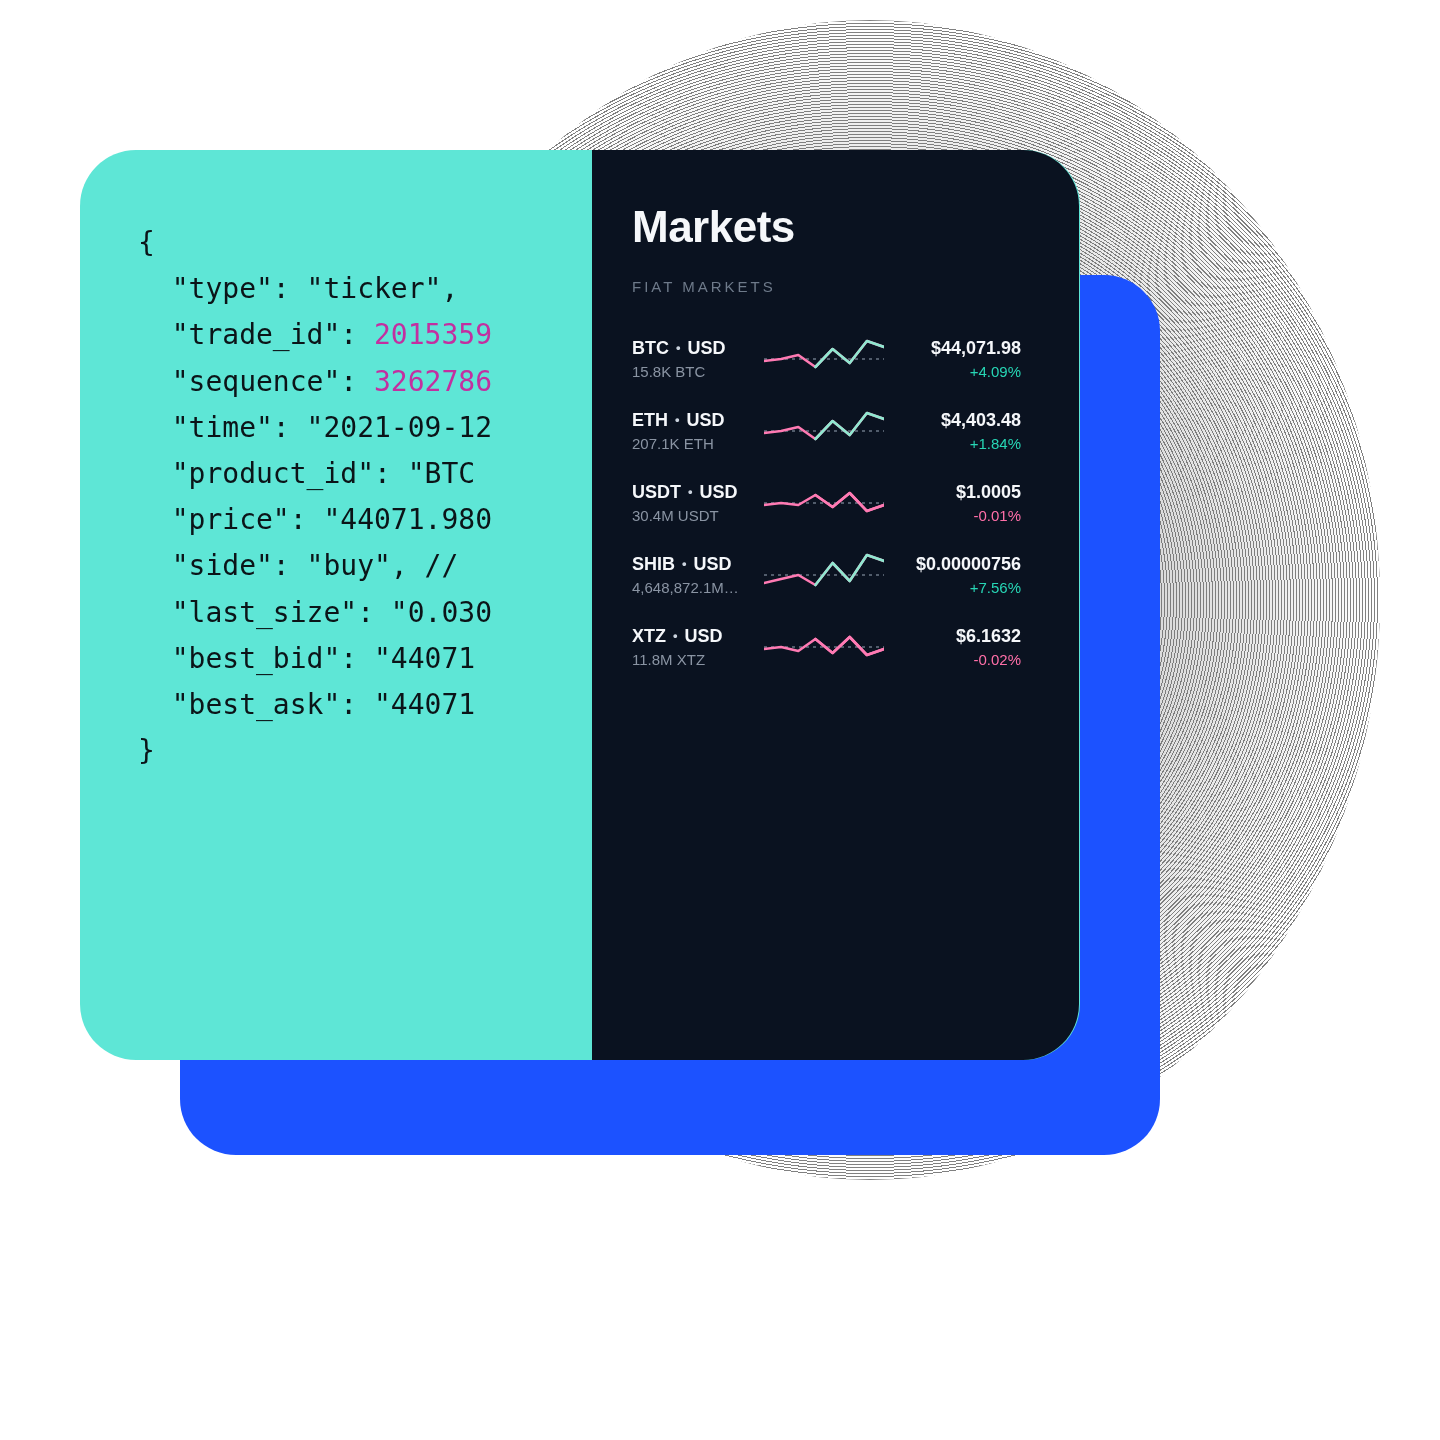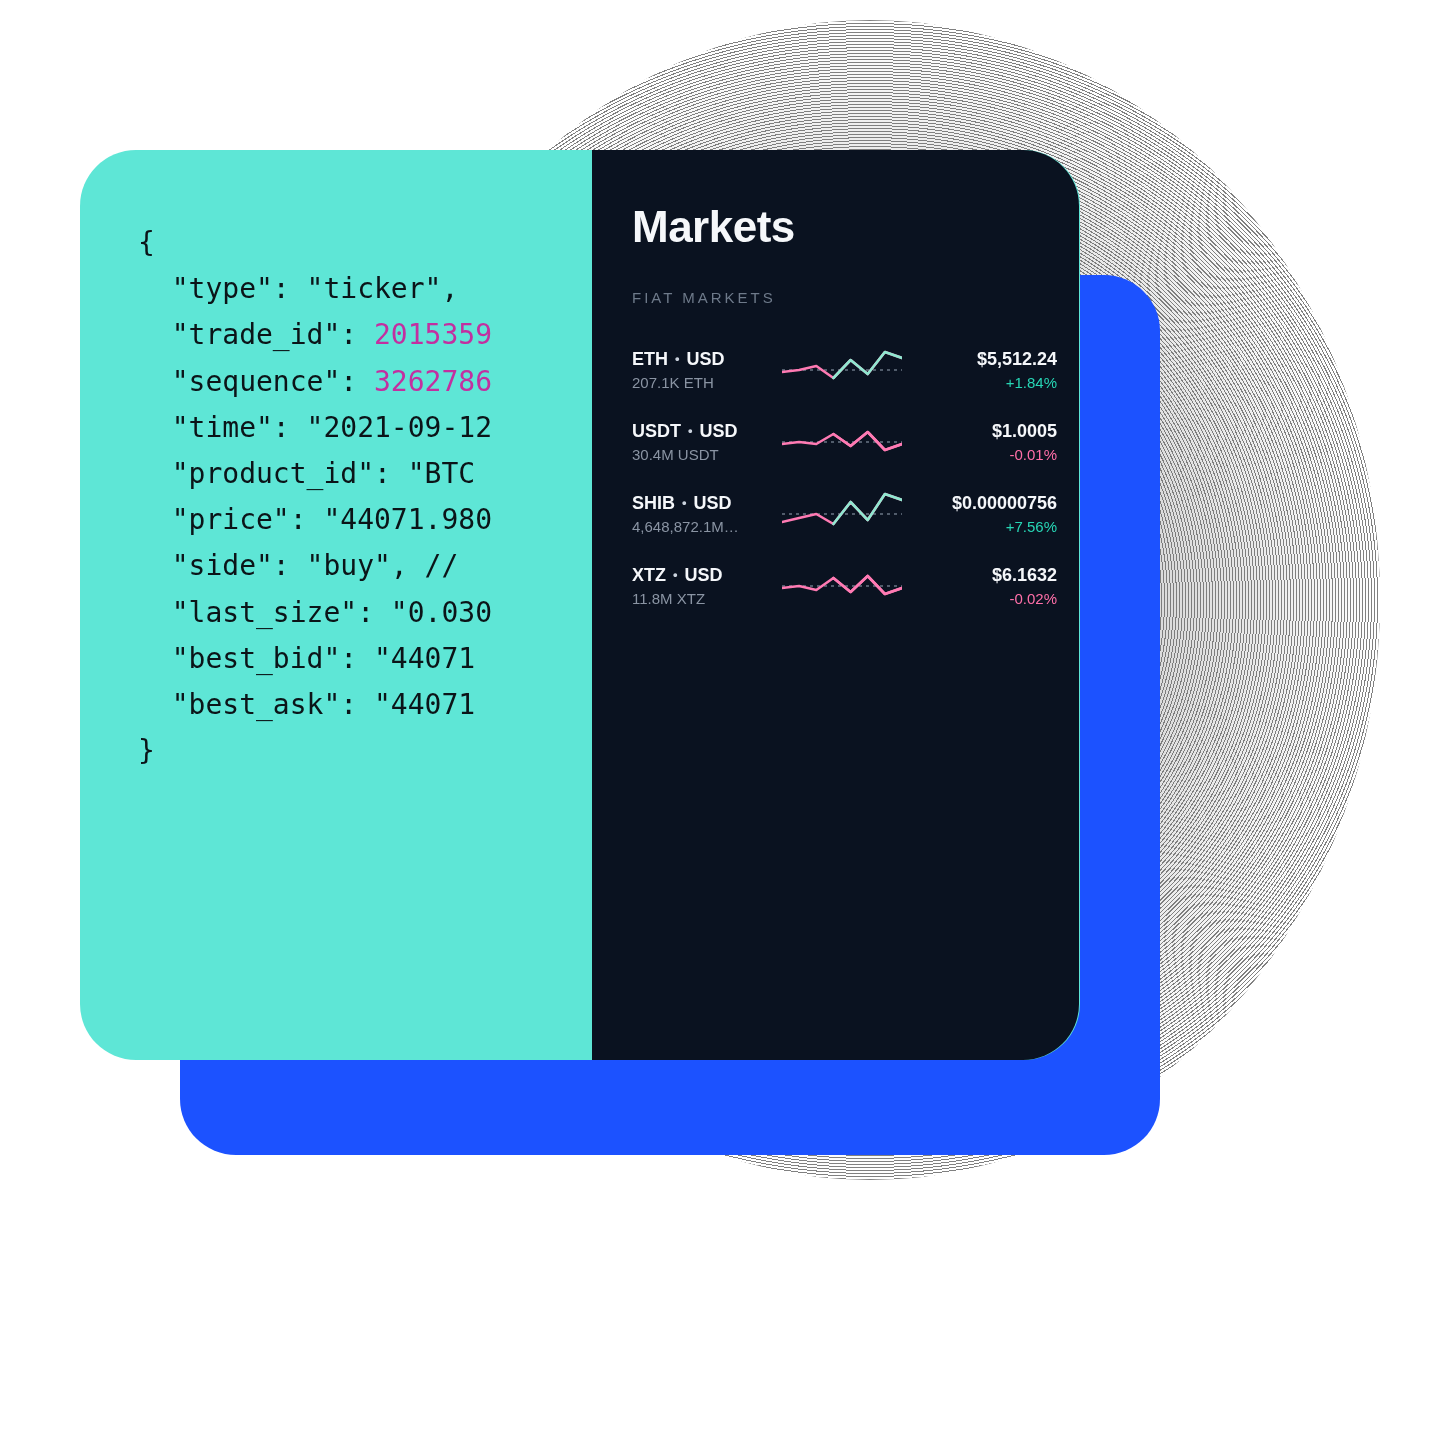--- a/index.html
+++ b/index.html
@@ -19,23 +19,23 @@
   .teal-card { position:absolute; left:80px; top:150px; width:1000px; height:910px;
                background:#5ee6d6; border-radius:56px; overflow:hidden; }
 
   .code { position:absolute; left:58px; top:70px; right:40px;
           font-family: ui-monospace, "SF Mono", Menlo, Consolas, monospace;
           font-size:28px; line-height:1.65; color:#0b1418; white-space:pre; }
   .code .num { color:#c32fa0; }
 
   .markets-panel { position:absolute; left:592px; top:150px; width:487px; height:910px;
                    background:#0a1220; border-top-right-radius:56px; border-bottom-right-radius:56px;
-                   color:#f5f7fa; padding:52px 22px 40px 40px; }
+                   color:#f5f7fa; padding:52px 58px 40px 40px; }
   .markets-title { font-size:44px; font-weight:600; letter-spacing:-0.5px; }
-  .markets-sub { margin-top:37px; font-size:15px; letter-spacing:3px; color:#6e7a8a; font-weight:500; }
+  .markets-sub { margin-top:26px; font-size:15px; letter-spacing:3px; color:#6e7a8a; font-weight:500; }
   .rows { margin-top:28px; }
   .row { display:flex; align-items:center; justify-content:space-between; padding:14px 0; }
   .pair-block { width:150px; overflow:hidden; }
   .pair { font-size:18px; font-weight:600; white-space:nowrap; }
   .vol { font-size:15px; color:#8a94a3; margin-top:4px; white-space:nowrap; text-overflow:ellipsis; overflow:hidden; }
   .spark { width:120px; height:44px; flex:none; }
   .right { text-align:right; width:155px; }
   .price { font-size:18px; font-weight:600; white-space:nowrap; }
   .chg { font-size:15px; margin-top:4px; }
   .pos { color:#27d6b5; }
@@ -56,30 +56,45 @@
   <div class="teal-card">
     <pre class="code" id="code"><div>{</div><div>  "type": "ticker",</div><div><span>  "trade_id": </span><span class="num">2015359</span></div><div><span>  "sequence": </span><span class="num">3262786</span></div><div>  "time": "2021-09-12</div><div>  "product_id": "BTC</div><div>  "price": "44071.980</div><div>  "side": "buy", // </div><div>  "last_size": "0.030</div><div>  "best_bid": "44071</div><div>  "best_ask": "44071</div><div>}</div></pre>
   </div>
 
   <div class="markets-panel">
     <h1 class="markets-title">Markets</h1>
     <div class="markets-sub">FIAT MARKETS</div>
     <div class="rows" id="rows">
         <div class="row">
           <div class="pair-block">
+            <div class="pair">BTC <span class="dot">•</span> USD</div>
+            <div class="vol">15.8K BTC</div>
+          </div>
+          <svg viewBox="0 0 120 44" class="spark">
+            <line x1="0" x2="120" y1="22" y2="22" class="midline"></line>
+            <path d="M0.0,24.0L17.1,22.0L34.3,18.0L51.4,30.0L68.6,12.0L85.7,26.0L102.9,4.0L120.0,10.0" class="series pink"></path>
+            <path d="M51.4,30.0L68.6,12.0L85.7,26.0L102.9,4.0L120.0,10.0" class="series green"></path>
+          </svg>
+          <div class="right">
+            <div class="price">$44,071.98</div>
+            <div class="chg pos">+4.09%</div>
+          </div>
+        </div>
+        <div class="row">
+          <div class="pair-block">
             <div class="pair">ETH <span class="dot">•</span> USD</div>
             <div class="vol">207.1K ETH</div>
           </div>
           <svg viewBox="0 0 120 44" class="spark">
             <line x1="0" x2="120" y1="22" y2="22" class="midline"></line>
             <path d="M0.0,24.0L17.1,22.0L34.3,18.0L51.4,30.0L68.6,12.0L85.7,26.0L102.9,4.0L120.0,10.0" class="series pink"></path>
             <path d="M51.4,30.0L68.6,12.0L85.7,26.0L102.9,4.0L120.0,10.0" class="series green"></path>
           </svg>
           <div class="right">
-            <div class="price">$5,512.24</div>
+            <div class="price">$4,403.48</div>
             <div class="chg pos">+1.84%</div>
           </div>
         </div>
         <div class="row">
           <div class="pair-block">
             <div class="pair">USDT <span class="dot">•</span> USD</div>
             <div class="vol">30.4M USDT</div>
           </div>
           <svg viewBox="0 0 120 44" class="spark">
             <line x1="0" x2="120" y1="22" y2="22" class="midline"></line>

